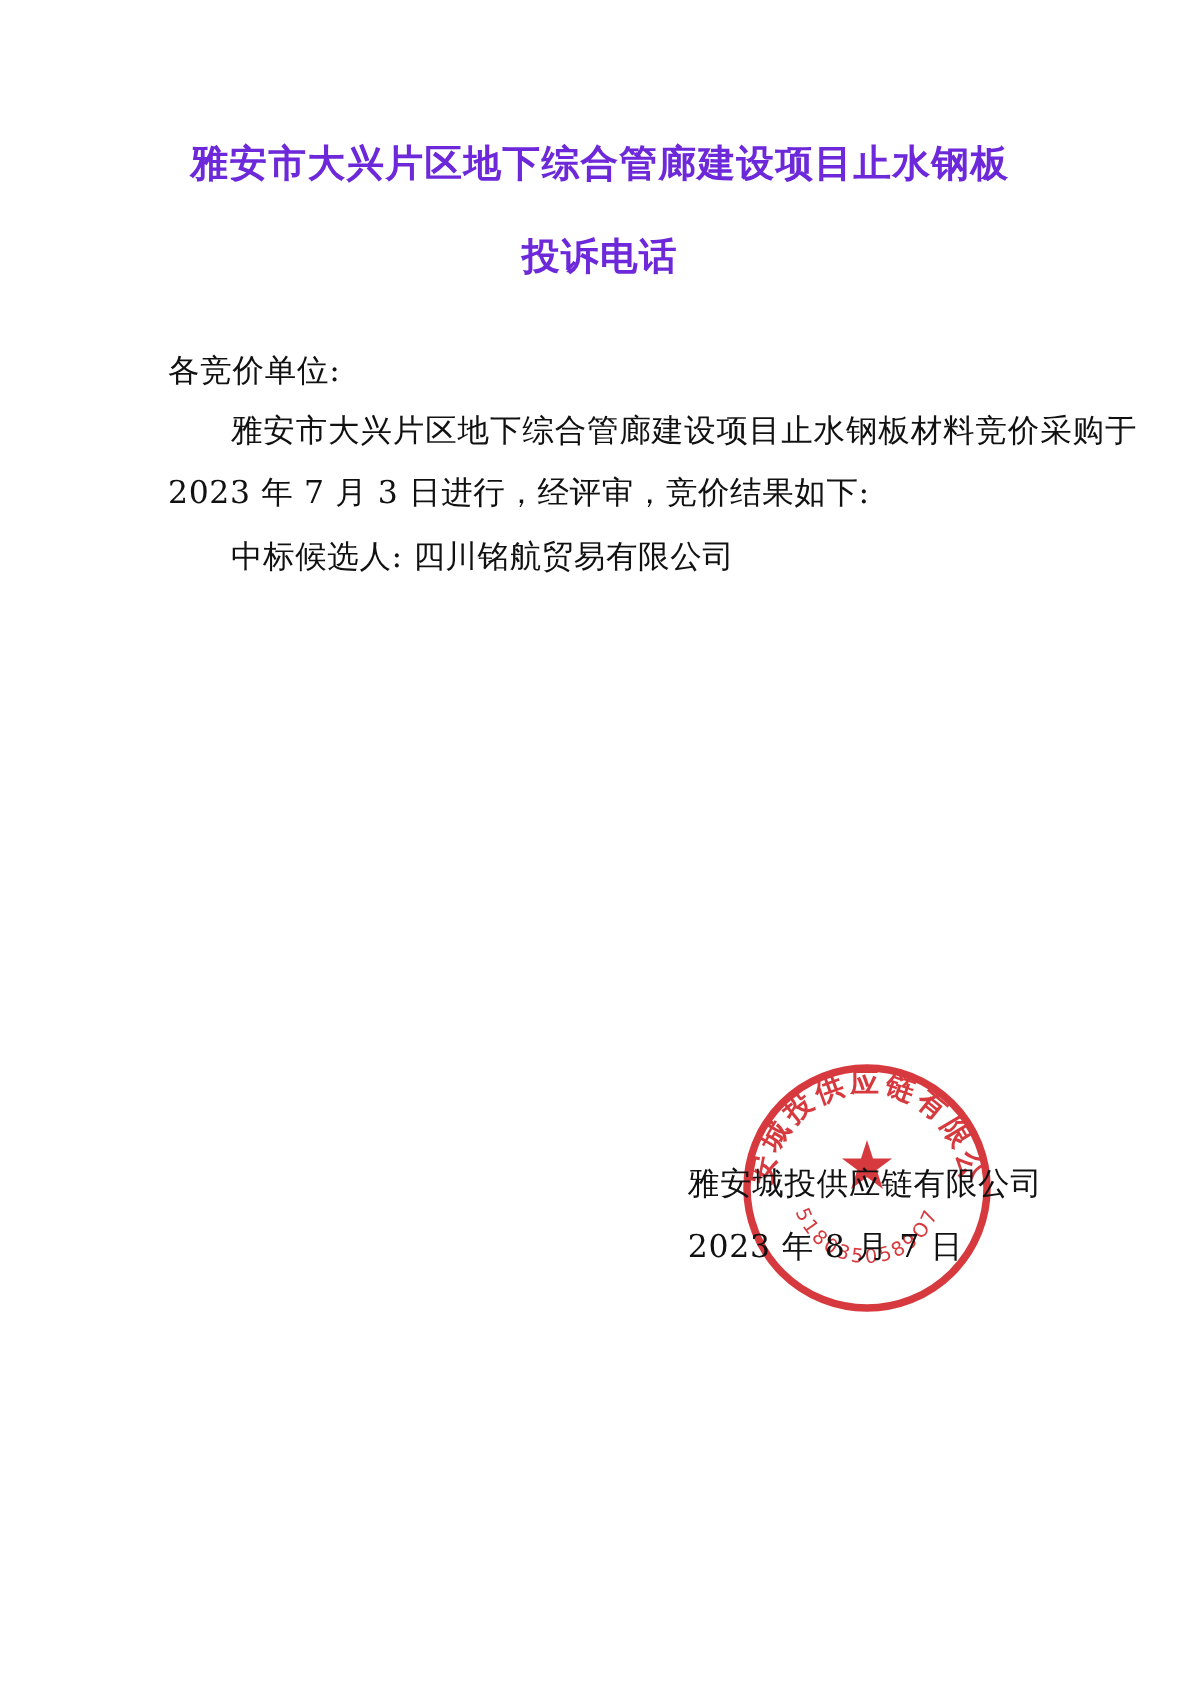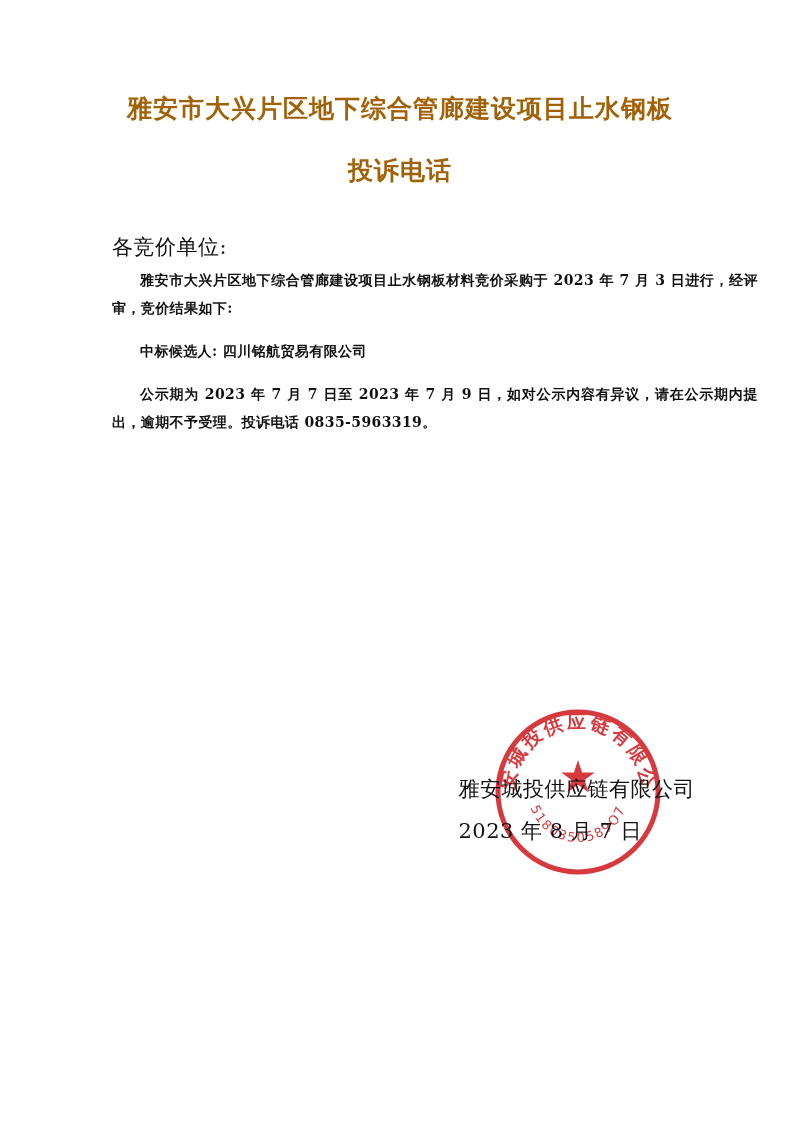--- a/index.html
+++ b/index.html
@@ -21,49 +21,48 @@
     height: 1133px;
     box-sizing: border-box;
     padding: 0;
   }
   .doc-title {
     text-align: center;
     font-family: "DejaVu Serif", "Liberation Serif", serif;
     font-weight: bold;
     font-size: 25px;
     letter-spacing: 1px;
-    color: #a16207;
+    color: #6d28d9;
     line-height: 1.35;
   }
   .title-line-1 {
     margin-top: 92px;
   }
   .title-line-2 {
     margin-top: 28px;
   }
   .body-block {
     margin-top: 40px;
     padding-left: 112px;
     padding-right: 42px;
   }
   .salutation {
     font-size: 21px;
     line-height: 1.9;
     letter-spacing: 0.5px;
   }
   .para {
-    font-size: 14px;
+    font-size: 21px;
     line-height: 1.95;
     letter-spacing: 0.4px;
     text-indent: 2em;
     text-align: justify;
-    font-weight: bold;
   }
   .para + .para {
-    margin-top: 16px;
+    margin-top: 2px;
   }
   .sign-block {
     position: absolute;
     right: 105px;
     top: 676px;
     text-align: left;
     font-size: 21px;
     line-height: 2.0;
     letter-spacing: 0.5px;
     z-index: 3;
@@ -90,21 +89,20 @@
 
 <div class="page">
 
   <div class="doc-title title-line-1">雅安市大兴片区地下综合管廊建设项目止水钢板</div>
   <div class="doc-title title-line-2">投诉电话</div>
 
   <div class="body-block">
     <div class="salutation">各竞价单位:</div>
     <div class="para">雅安市大兴片区地下综合管廊建设项目止水钢板材料竞价采购于 2023 年 7 月 3 日进行，经评审，竞价结果如下:</div>
     <div class="para">中标候选人: 四川铭航贸易有限公司</div>
-    <div class="para">公示期为 2023 年 7 月 7 日至 2023 年 7 月 9 日，如对公示内容有异议，请在公示期内提出，逾期不予受理。投诉电话 0835-5963319。</div>
   </div>
 
   <div class="seal">
     <svg width="172" height="172" viewBox="0 0 172 172" xmlns="http://www.w3.org/2000/svg">
       <defs>
         <path id="sealTopArc" d="M 22,86 A 64,64 0 0 1 150,86"></path>
         <path id="sealBottomArc" d="M 36,86 A 50,50 0 0 0 136,86"></path>
       </defs>
       <circle cx="86" cy="86" r="80" fill="none" stroke="#d21f24" stroke-width="5"></circle>
       <text font-family="DejaVu Serif, Liberation Serif, serif" font-size="19" font-weight="bold" fill="#d21f24" letter-spacing="3">

